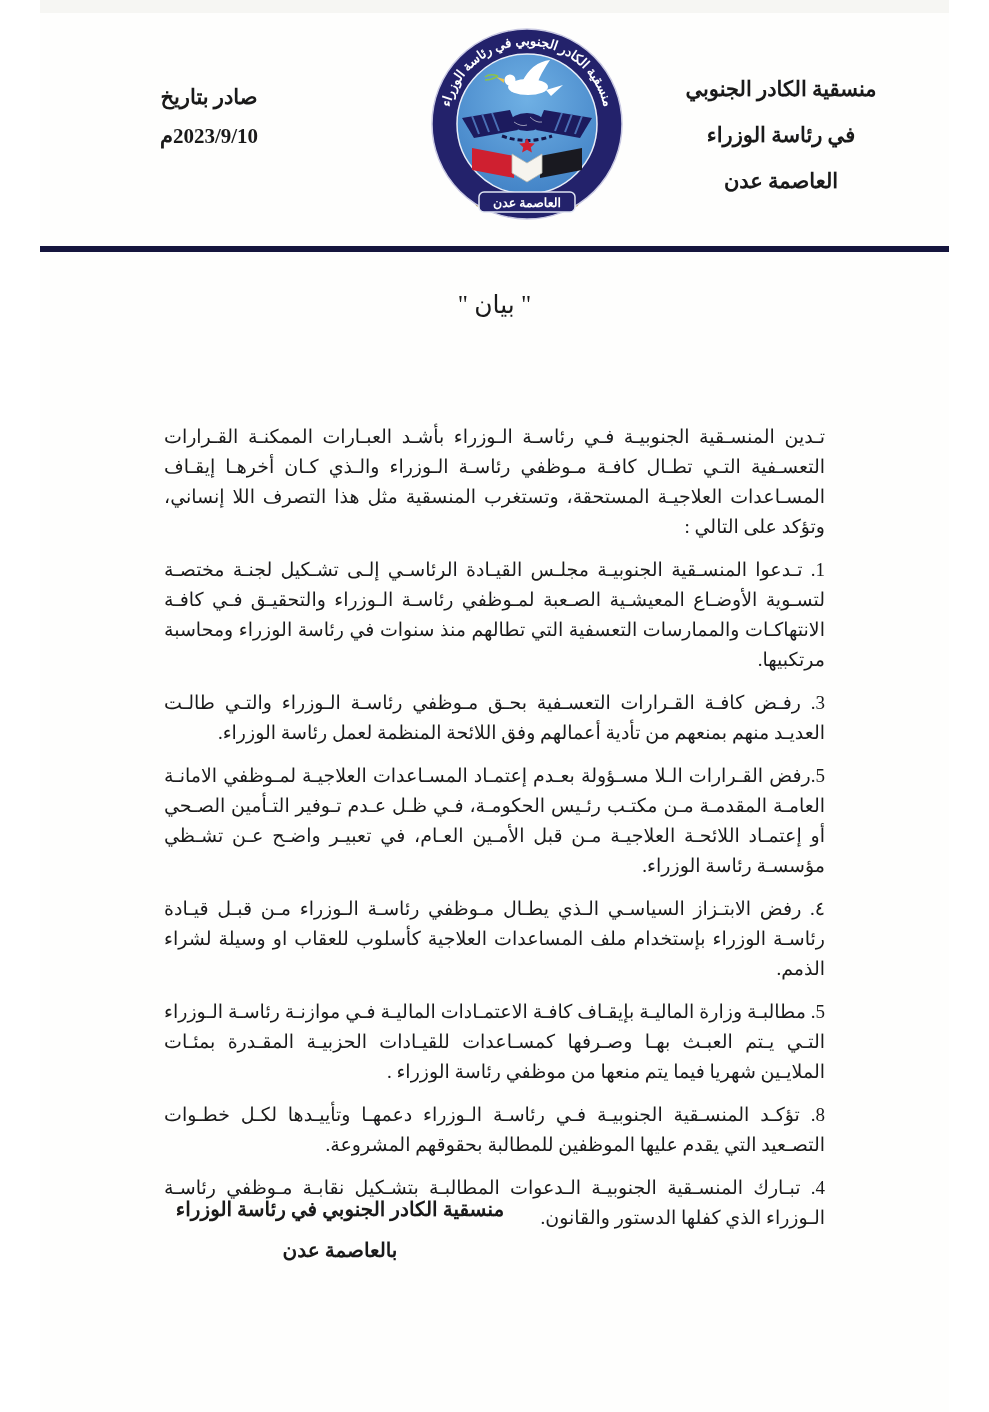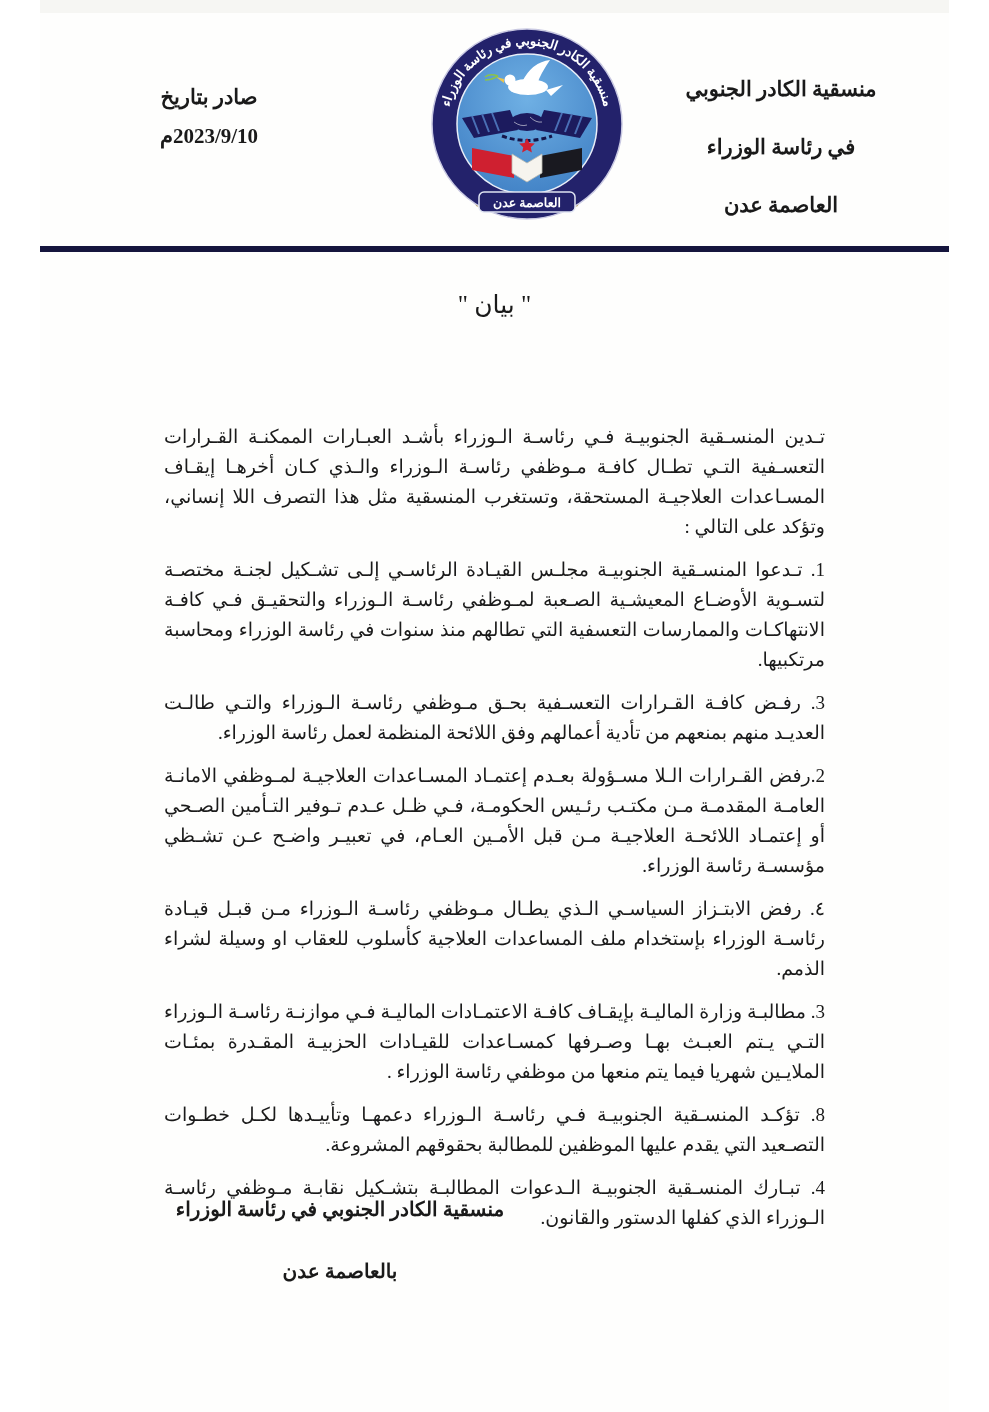--- a/index.html
+++ b/index.html
@@ -22,21 +22,21 @@
     position: absolute; left: 84px; top: 82px; width: 170px;
     text-align: center; font-weight: bold; font-size: 21px; line-height: 30px;
     direction: rtl;
   }
   .header-left .hl-line + .hl-line { margin-top: 9px; }
   .header-right {
     position: absolute; right: 68px; top: 74px; width: 200px;
     text-align: center; font-weight: bold; font-size: 21px; line-height: 30px;
     direction: rtl;
   }
-  .header-right .hr-line + .hr-line { margin-top: 28px; }
+  .header-right .hr-line + .hr-line { margin-top: 16px; }
   .logo { position: absolute; left: 382px; top: 24px; width: 210px; height: 208px; }
   .logo svg { display: block; }
   
   .divider {
     position: absolute; top: 246px; left: 0; width: 100%; height: 6px;
     background: #15153d;
   }
   
   .title {
     position: absolute; top: 290px; left: 0; width: 100%;
@@ -49,21 +49,21 @@
     direction: rtl; text-align: justify;
     font-size: 19px; line-height: 30px; margin-top: 36px;
   }
   .content p { margin: 0 0 13px 0; }
   
   .footer {
     position: absolute; left: 126px; top: 1194px; width: 348px;
     text-align: center; direction: rtl;
     font-weight: bold; font-size: 20px; line-height: 30px;
   }
-  .footer .f-line + .f-line { margin-top: 32px; }
+  .footer .f-line + .f-line { margin-top: 11px; }
 </style>
 </head>
 <body>
 
 <div class="page">
 
   <div class="top-strip"></div>
 
   <div class="header-left">
     <div class="hl-line">صادر بتاريخ</div>
@@ -140,23 +140,23 @@
   </div>
 
   <div class="divider"></div>
 
   <h1 class="title">" بيان "</h1>
 
   <main class="content">
     <p>تـدين المنسـقية الجنوبيـة فـي رئاسـة الـوزراء بأشـد العبـارات الممكنـة القـرارات التعسـفية التـي تطـال كافـة مـوظفي رئاسـة الـوزراء والـذي كـان أخرهـا إيقـاف المسـاعدات العلاجيـة المستحقة، وتستغرب المنسقية مثل هذا التصرف اللا إنساني، وتؤكد على التالي :</p>
     <p>1. تـدعوا المنسـقية الجنوبيـة مجلـس القيـادة الرئاسـي إلـى تشـكيل لجنـة مختصـة لتسـوية الأوضـاع المعيشـية الصـعبة لمـوظفي رئاسـة الـوزراء والتحقيـق فـي كافـة الانتهاكـات والممارسات التعسفية التي تطالهم منذ سنوات في رئاسة الوزراء ومحاسبة مرتكبيها.</p>
     <p>3. رفـض كافـة القـرارات التعسـفية بحـق مـوظفي رئاسـة الـوزراء والتـي طالـت العديـد منهم بمنعهم من تأدية أعمالهم وفق اللائحة المنظمة لعمل رئاسة الوزراء.</p>
-    <p>2.رفض القـرارات الـلا مسـؤولة بعـدم إعتمـاد المسـاعدات العلاجيـة لمـوظفي الامانـة العامـة المقدمـة مـن مكتـب رئـيس الحكومـة، فـي ظـل عـدم تـوفير التـأمين الصـحي أو إعتمـاد اللائحـة العلاجيـة مـن قبل الأمـين العـام، في تعبيـر واضـح عـن تشـظي مؤسسـة رئاسة الوزراء.</p>
+    <p>5.رفض القـرارات الـلا مسـؤولة بعـدم إعتمـاد المسـاعدات العلاجيـة لمـوظفي الامانـة العامـة المقدمـة مـن مكتـب رئـيس الحكومـة، فـي ظـل عـدم تـوفير التـأمين الصـحي أو إعتمـاد اللائحـة العلاجيـة مـن قبل الأمـين العـام، في تعبيـر واضـح عـن تشـظي مؤسسـة رئاسة الوزراء.</p>
     <p>٤. رفض الابتـزاز السياسـي الـذي يطـال مـوظفي رئاسـة الـوزراء مـن قبـل قيـادة رئاسـة الوزراء بإستخدام ملف المساعدات العلاجية كأسلوب للعقاب او وسيلة لشراء الذمم.</p>
-    <p>3. مطالبـة وزارة الماليـة بإيقـاف كافـة الاعتمـادات الماليـة فـي موازنـة رئاسـة الـوزراء التـي يـتم العبـث بهـا وصـرفها كمسـاعدات للقيـادات الحزبيـة المقـدرة بمئـات الملايـين شهريا فيما يتم منعها من موظفي رئاسة الوزراء .</p>
+    <p>5. مطالبـة وزارة الماليـة بإيقـاف كافـة الاعتمـادات الماليـة فـي موازنـة رئاسـة الـوزراء التـي يـتم العبـث بهـا وصـرفها كمسـاعدات للقيـادات الحزبيـة المقـدرة بمئـات الملايـين شهريا فيما يتم منعها من موظفي رئاسة الوزراء .</p>
     <p>8. تؤكـد المنسـقية الجنوبيـة فـي رئاسـة الـوزراء دعمهـا وتأييـدها لكـل خطـوات التصـعيد التي يقدم عليها الموظفين للمطالبة بحقوقهم المشروعة.</p>
     <p>4. تبـارك المنسـقية الجنوبيـة الـدعوات المطالبـة بتشـكيل نقابـة مـوظفي رئاسـة الـوزراء الذي كفلها الدستور والقانون.</p>
   </main>
 
   <footer class="footer">
     <div class="f-line">منسقية الكادر الجنوبي في رئاسة الوزراء</div>
     <div class="f-line">بالعاصمة عدن</div>
   </footer>
 
 </div>

